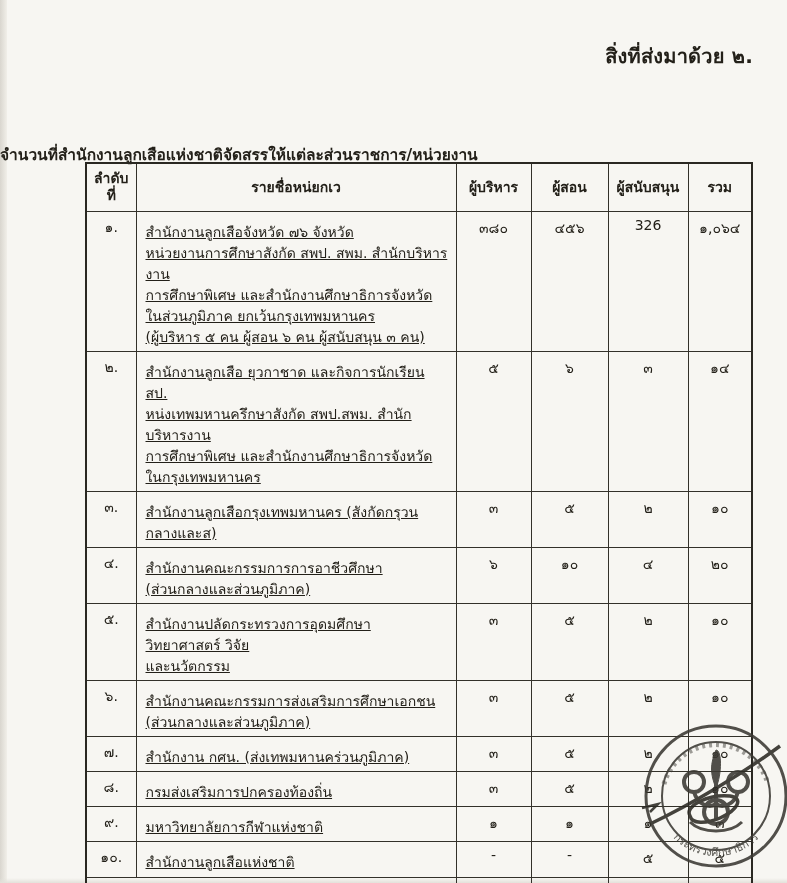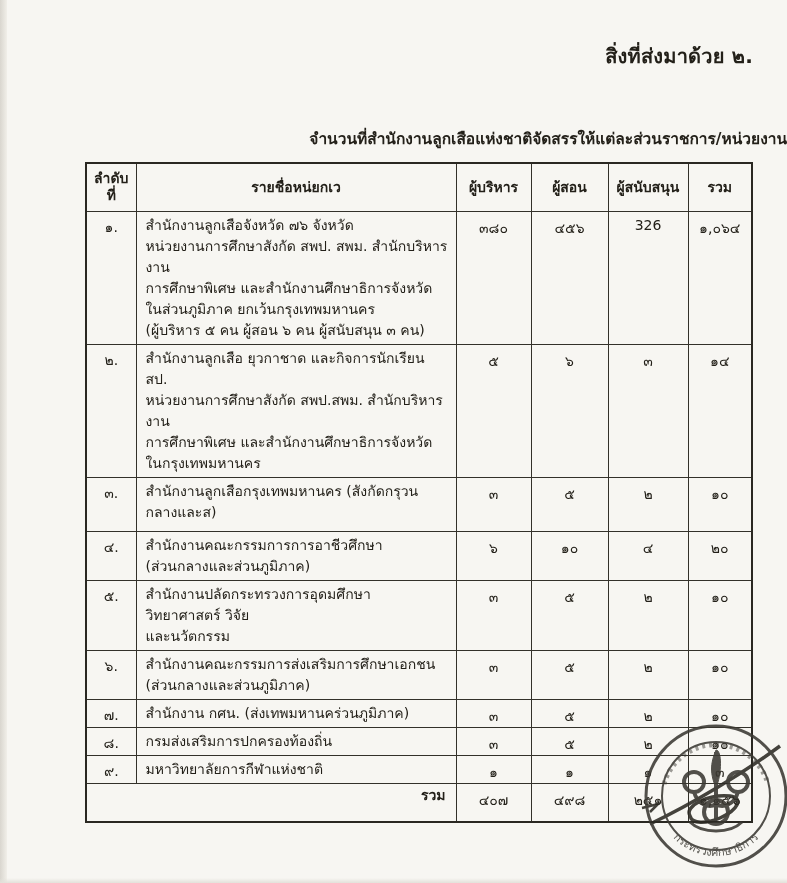--- a/index.html
+++ b/index.html
@@ -21,22 +21,22 @@
   }
   .attachment-note {
     position: absolute;
     top: 40px; right: 34px;
     font-size: 20px;
     font-weight: 600;
     letter-spacing: 0.2px;
   }
   .doc-title {
     position: absolute;
-    top: 126px; left: 0; width: 100%;
-    text-align: right;
+    top: 142px; left: 0; width: 100%;
+    text-align: left;
     font-size: 15.5px;
     font-weight: 700;
   }
   table.alloc {
     position: absolute;
     left: 85px; top: 162px;
     width: 666px;
     border-collapse: collapse;
     table-layout: fixed;
     font-size: 14px;
@@ -49,21 +49,21 @@
   }
   table.alloc thead th {
     font-weight: 700;
     text-align: center;
     vertical-align: middle;
     height: 48px;
     line-height: 1.25;
     padding: 2px;
   }
   .cell-no   { text-align: center; padding-top: 4px; }
-  .cell-name { text-align: left; padding: 3px 8px 3px 9px; line-height: 1.5; }
+  .cell-name { text-align: left; padding: 10px 8px 3px 9px; line-height: 1.5; text-decoration: underline; }
   .cell-num  { text-align: center; padding-top: 5px; margin-left: 20px; }
   
   tbody tr:nth-child(1)  { height: 113px; }
   tbody tr:nth-child(2)  { height: 101px; }
   tbody tr:nth-child(3)  { height: 54px; }
   tbody tr:nth-child(4)  { height: 45px; }
   tbody tr:nth-child(5)  { height: 45px; }
   tbody tr:nth-child(6)  { height: 46px; }
   tbody tr:nth-child(7)  { height: 23px; }
   tbody tr:nth-child(8)  { height: 23px; }
@@ -124,21 +124,21 @@
 ในส่วนภูมิภาค ยกเว้นกรุงเทพมหานคร
 (ผู้บริหาร ๕ คน  ผู้สอน ๖ คน ผู้สนับสนุน ๓ คน)</td>
         <td class="cell-num">๓๘๐</td>
         <td class="cell-num">๔๕๖</td>
         <td class="cell-num">326</td>
         <td class="cell-num">๑,๐๖๔</td>
       </tr>
       <tr>
         <td class="cell-no">๒.</td>
         <td class="cell-name">สำนักงานลูกเสือ ยุวกาชาด และกิจการนักเรียน สป.
-หน่วยงานการศึกษาสังกัด สพป.สพม.  สำนักบริหารงาน
+หน่งเทพมหานครึกษาสังกัด สพป.สพม.  สำนักบริหารงาน
 การศึกษาพิเศษ  และสำนักงานศึกษาธิการจังหวัด
 ในกรุงเทพมหานคร</td>
         <td class="cell-num">๕</td>
         <td class="cell-num">๖</td>
         <td class="cell-num">๓</td>
         <td class="cell-num">๑๔</td>
       </tr>
       <tr>
         <td class="cell-no">๓.</td>
         <td class="cell-name">สำนักงานลูกเสือกรุงเทพมหานคร (สังกัดกรุวนกลางและส)</td>
@@ -190,20 +190,28 @@
         <td class="cell-num">๒</td>
         <td class="cell-num">๑๐</td>
       </tr>
       <tr>
         <td class="cell-no">๙.</td>
         <td class="cell-name">มหาวิทยาลัยการกีฬาแห่งชาติ</td>
         <td class="cell-num">๑</td>
         <td class="cell-num">๑</td>
         <td class="cell-num">๑</td>
         <td class="cell-num">๓</td>
+      </tr>
+      <tr>
+        <td class="cell-no">๑๐.</td>
+        <td class="cell-name">สำนักงานลูกเสือแห่งชาติ</td>
+        <td class="cell-num">-</td>
+        <td class="cell-num">-</td>
+        <td class="cell-num">๕</td>
+        <td class="cell-num">๕</td>
       </tr>
     </tbody>
   <tfoot>
     <tr>
       <td class="cell-total-label" colspan="2">รวม</td>
       <td class="cell-num">๔๐๗</td>
       <td class="cell-num">๔๙๘</td>
       <td class="cell-num">๒๕๑</td>
       <td class="cell-num">๑,๑๕๖</td>
     </tr>

